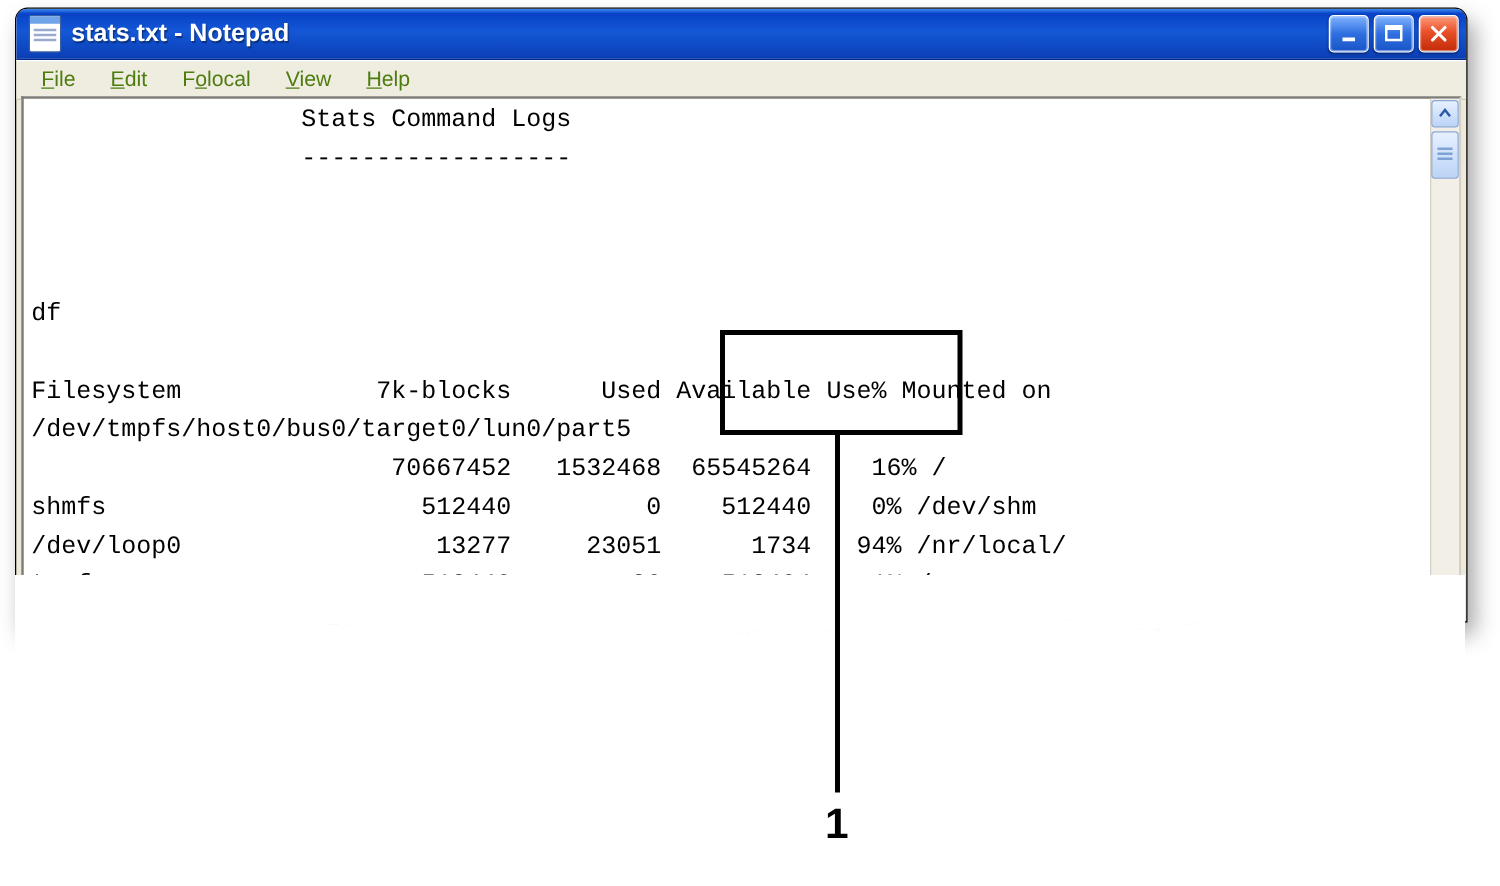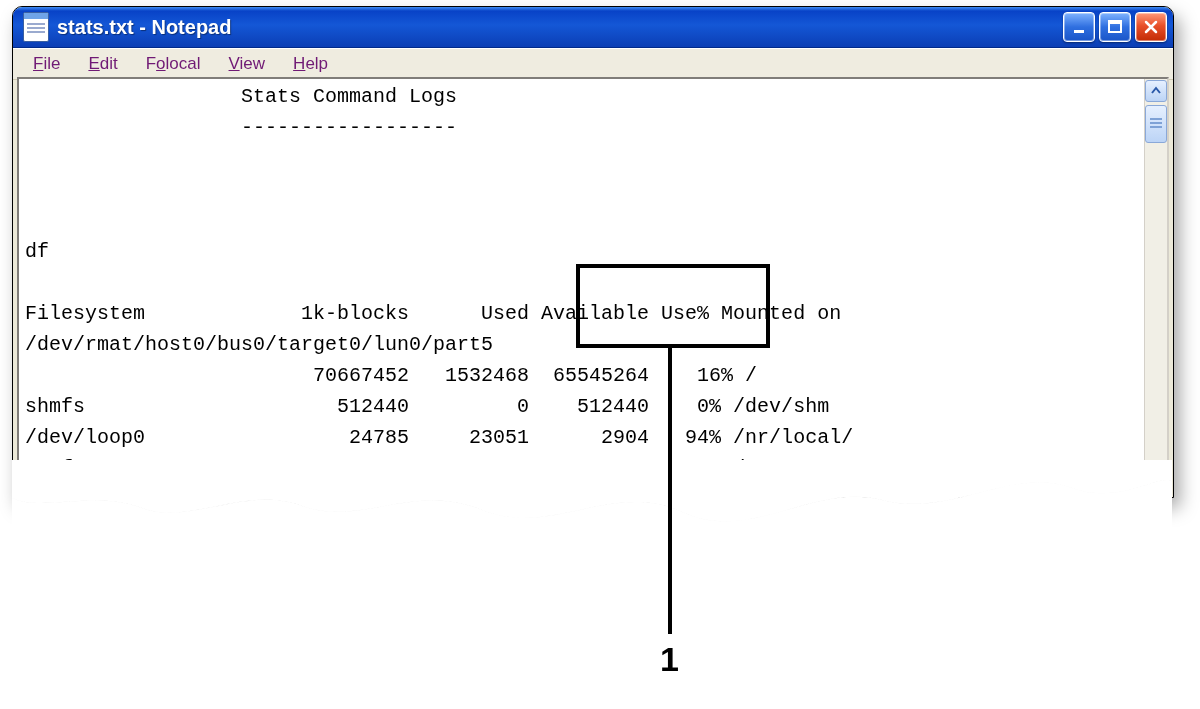--- a/index.html
+++ b/index.html
@@ -96,21 +96,21 @@
   
   .menubar {
     height: 30px;
     background: #efece0;
     border-top: 1px solid #fff;
     border-bottom: 1px solid #cfcab2;
     display: flex;
     align-items: center;
     padding: 0 6px;
     font-size: 17px;
-    color: #701a75;
+    color: #4d7c0f;
     text-align: right;
   }
   .menuitem {
     padding: 2px 14px;
     cursor: default;
   }
   .menuitem .mn {
     text-decoration: underline;
   }
   
@@ -244,25 +244,25 @@
     </div>
 
     <div class="client">
       <div class="textarea"><span>                  </span><span>Stats Command Logs</span>
 <span>                  </span><span>------------------</span>
 
 
 
 <span>df</span>
 
-<span>Filesystem             1k-blocks      Used Available Use% Mounted on</span>
-<span>/dev/rmat/host0/bus0/target0/lun0/part5</span>
+<span>Filesystem             7k-blocks      Used Available Use% Mounted on</span>
+<span>/dev/tmpfs/host0/bus0/target0/lun0/part5</span>
 <span>                        70667452   1532468  65545264    16% /</span>
 <span>shmfs                     512440         0    512440    0% /dev/shm</span>
-<span>/dev/loop0                 24785     23051      2904   94% /nr/local/</span>
+<span>/dev/loop0                 13277     23051      1734   94% /nr/local/</span>
 <span>tmpfs                     512440        36    512404    1% /</span>
 <span>  pfs                     512440         0    512440</span>
 </div>
       <div class="vscroll">
         <div class="scrollbtn">
           <svg viewBox="0 0 10 10">
               <path d="M1 7 L5 2 L9 7" stroke="#2b5aaa" stroke-width="2" fill="none"></path>
             </svg>
         </div>
         <div class="scrollthumb"></div>

